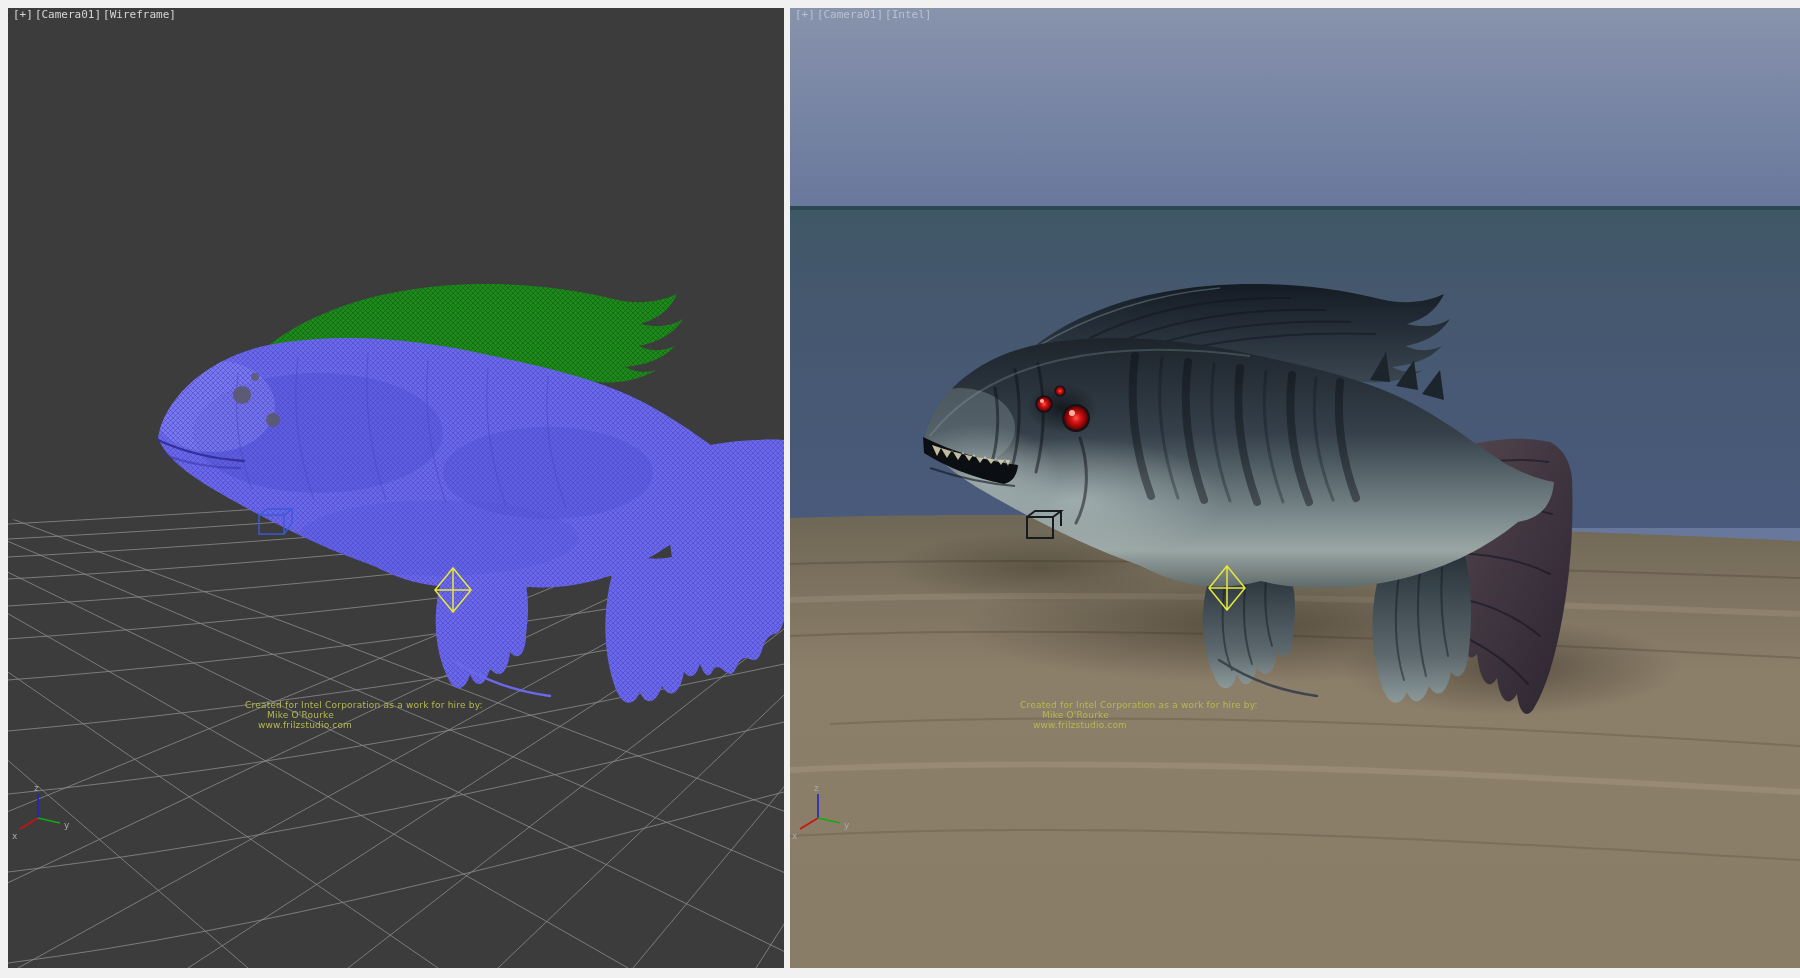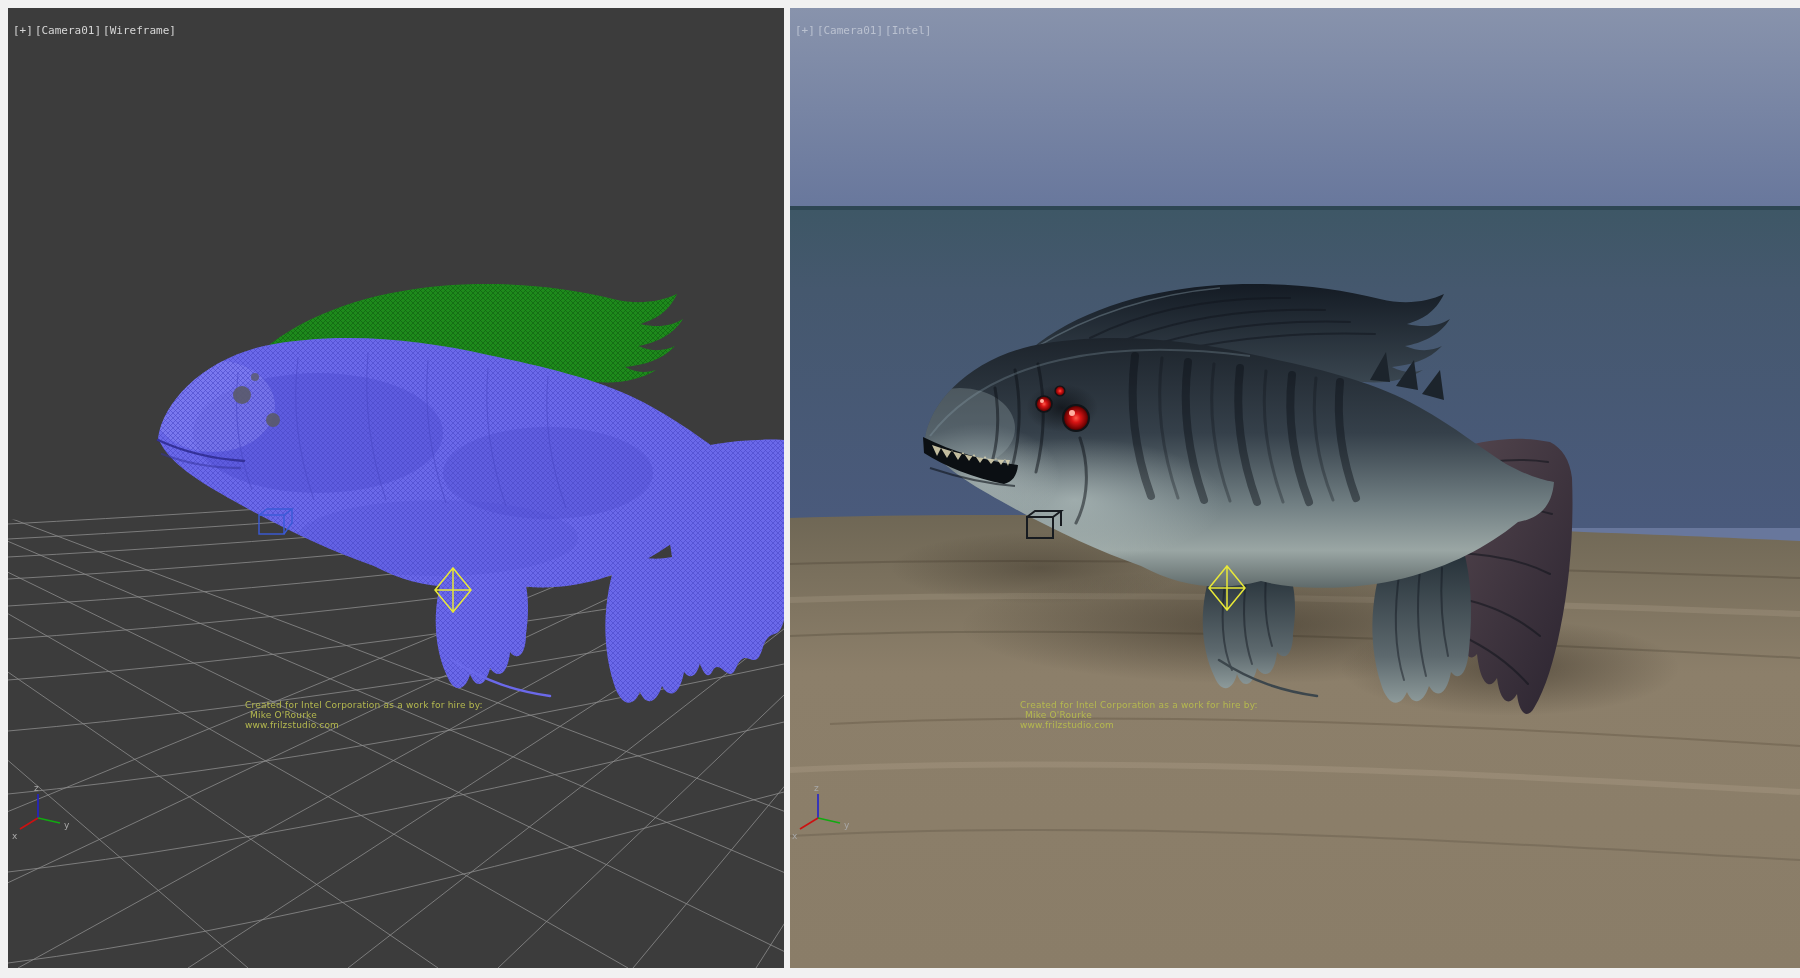--- a/index.html
+++ b/index.html
@@ -5,32 +5,32 @@
   * { margin:0; padding:0; box-sizing:border-box; }
   html,body { width:1800px; height:978px; background:#f1f1f1; font-family:"DejaVu Sans", sans-serif; overflow:hidden; }
   body { position:relative; }
 
   .viewport { position:absolute; top:8px; height:960px; overflow:hidden; }
   #vp-left  { left:8px;  width:776px;  background:var(--wireframe_bg,#3c3c3c); }
   #vp-right { left:790px; width:1010px; background:#68779c; }
 
   .scene { position:absolute; left:0; top:0; display:block; }
 
-  .vp-label { position:absolute; top:16px; left:5px; z-index:4;
+  .vp-label { position:absolute; top:0; left:5px; z-index:4;
               font-family:"DejaVu Sans Mono", monospace; font-size:11px; user-select:none; }
   #vp-left  .vp-label { color:#d6d6d6; }
   #vp-right .vp-label { color:#bac1d0; }
   .vp-menu { margin-right:2px; cursor:pointer; }
 
   .credit { position:absolute; top:692px; z-index:3; font-size:9px; line-height:10px;
             color:var(--credit_yellow,#b5b94f); white-space:nowrap; letter-spacing:.2px; }
   #vp-left  .credit { left:237px; }
   #vp-right .credit { left:230px; }
-  .credit .c2 { margin-left:5px; }
-  .credit .c3 { }
+  .credit .c2 { margin-left:22px; }
+  .credit .c3 { margin-left:13px; }
 
   .grid path { stroke:var(--grid_gray,#8c8c8c); stroke-width:1; fill:none; opacity:.8; }
 
   .wire-fill      { fill:var(--wire_blue,#6b69ea); }
   .fin-green-fill { fill:var(--fin_green,#1e8a1c); }
   .flow       { stroke:#4a48c4; stroke-width:1.1; fill:none; opacity:.6; }
   .mouth-line { stroke:#34319a; stroke-width:2.4; fill:none; stroke-linecap:round; }
 
   .box-wire-l { stroke:#3a5ad8; fill:none; stroke-width:1.4; }
   .box-wire-r { stroke:#171b20; fill:none; stroke-width:2; }

